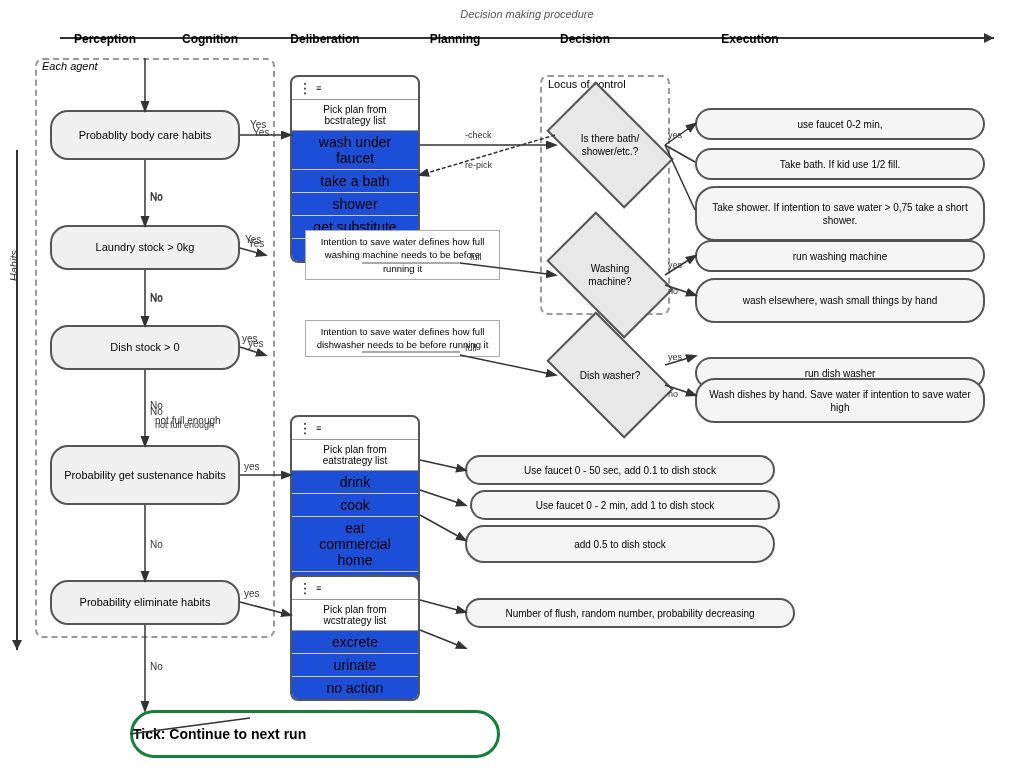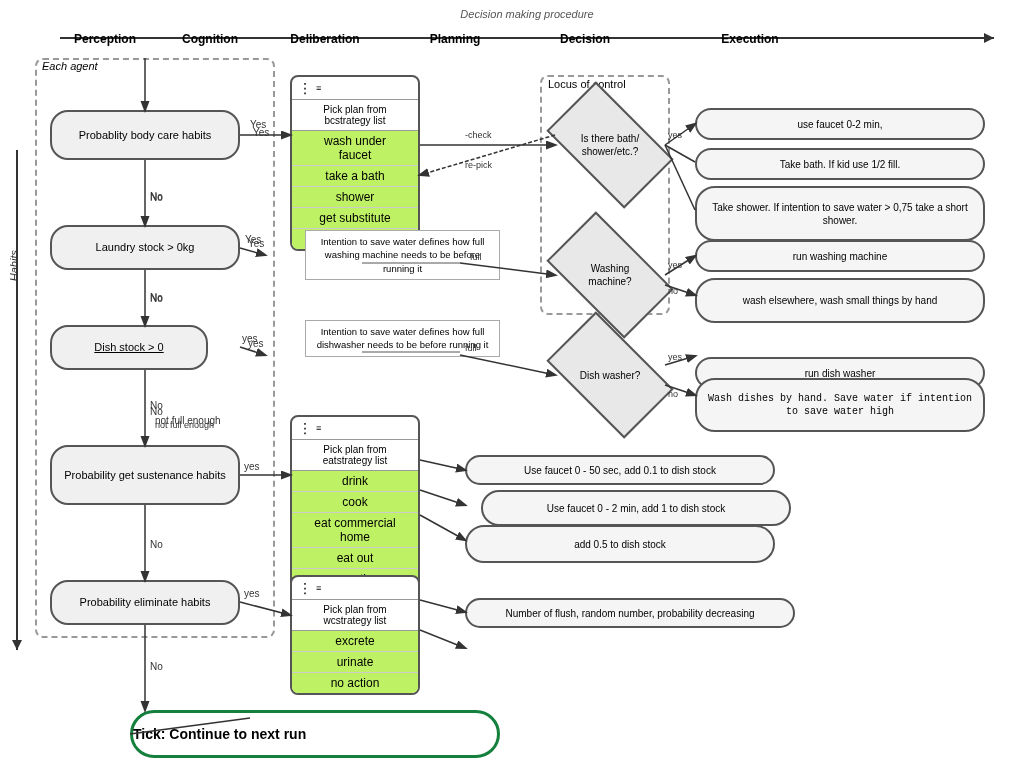--- a/index.html
+++ b/index.html
@@ -186,23 +186,23 @@
       display: flex;
       align-items: center;
       padding: 3px 6px;
       border-bottom: 1px solid #999;
       font-size: 9px;
     }
 
     .strategy-item {
       border-bottom: 1px solid #ccc;
       padding: 3px 20px;
-      font-size: 12px;
-      text-align: center;
-      background: #bef264;
+      font-size: 14px;
+      text-align: center;
+      background: #1d4ed8;
     }
 
     .strategy-item:last-child {
       border-bottom: none;
       border-radius: 0 0 6px 6px;
     }
 
     
     .arrows-svg {
       position: absolute;
@@ -286,21 +286,21 @@
   <div class="locus-label">Locus of control</div>
 
   <div class="node" style="left:50px; top:110px; width:190px; height:50px; font-size:11px;">
     <span>Probablity body care habits</span>
   </div>
 
   <div class="node" style="left:50px; top:225px; width:190px; height:45px; font-size:11px;">
     <span>Laundry stock &gt; 0kg</span>
   </div>
 
-  <div class="node" style="left:50px; top:325px; width:158px; height:45px; font-size:11px;text-decoration:underline;">
+  <div class="node" style="left:50px; top:325px; width:190px; height:45px; font-size:11px;">
     <span>Dish stock &gt; 0</span>
   </div>
 
   <div class="node" style="left:50px; top:445px; width:190px; height:60px; font-size:11px;">
     <span>Probability get sustenance habits</span>
   </div>
 
   <div class="node" style="left:50px; top:580px; width:190px; height:45px; font-size:11px;">
     <span>Probability eliminate habits</span>
   </div>
@@ -389,30 +389,30 @@
 
   <div class="result-node" style="left:695px; top:278px; width:290px; height:45px;">
     <span>wash elsewhere,
 wash small things by hand</span>
   </div>
 
   <div class="result-node" style="left:695px; top:357px; width:290px; height:32px;">
     <span>run dish washer</span>
   </div>
 
-  <div class="result-node" style="left:695px; top:378px; width:290px; height:54px; font-size:10px;font-family:Liberation Mono, monospace;">
+  <div class="result-node" style="left:695px; top:378px; width:290px; height:45px; font-size:10px;">
     <span>Wash dishes by hand.
 Save water if intention to save water high</span>
   </div>
 
   <div class="result-node" style="left:465px; top:455px; width:310px; height:30px;">
     <span>Use faucet 0 - 50 sec, add 0.1 to dish stock</span>
   </div>
 
-  <div class="result-node" style="left:481px; top:490px; width:310px; height:36px;">
+  <div class="result-node" style="left:470px; top:490px; width:310px; height:30px;">
     <span>Use faucet 0 - 2 min, add 1 to dish stock</span>
   </div>
 
   <div class="result-node" style="left:465px; top:525px; width:310px; height:38px;">
     <span>add 0.5 to dish stock</span>
   </div>
 
   <div class="result-node" style="left:465px; top:598px; width:330px; height:30px;">
     <span>Number of flush, random number, probability decreasing</span>
   </div>

